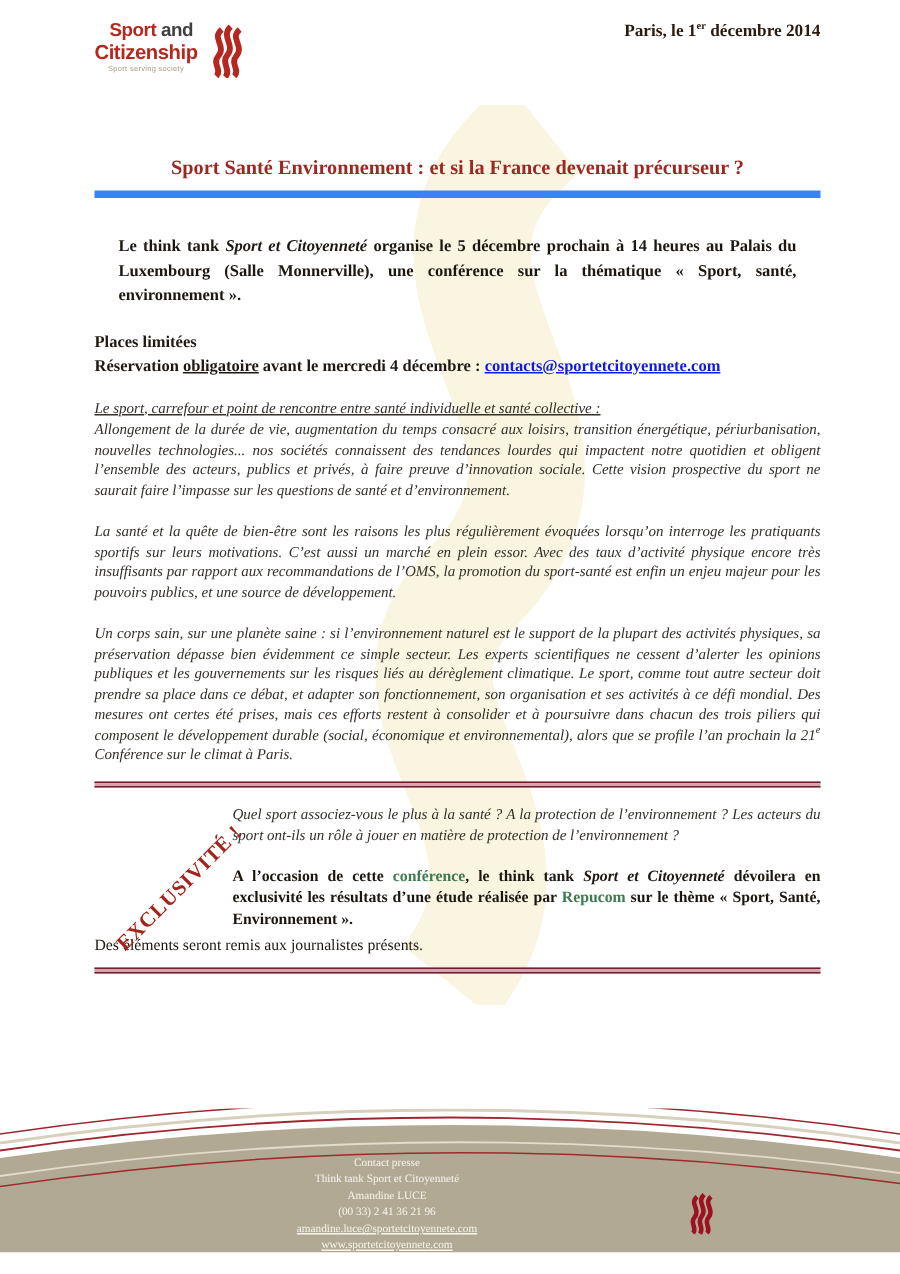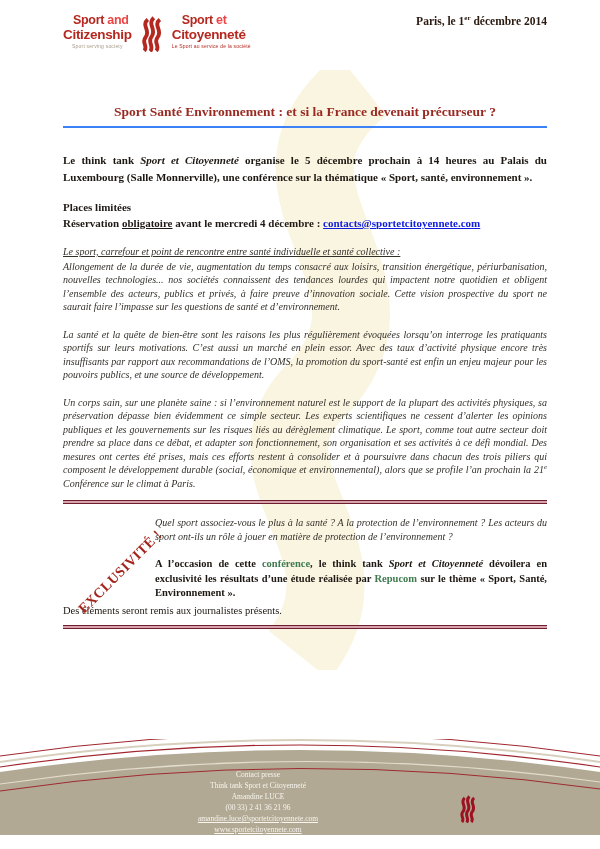--- a/index.html
+++ b/index.html
@@ -15,35 +15,35 @@
   .layer{position:relative;z-index:1;}
   
   .watermark{position:absolute;left:170px;top:70px;width:300px;height:600px;z-index:0;}
   
   .header{display:flex;justify-content:space-between;align-items:flex-start;padding:14px 53px 0 63px;}
   .logos{display:flex;align-items:flex-start;gap:7px;font-family:"Liberation Sans", sans-serif;}
   .logoblock{line-height:1;}
   .logo-line1{font-size:12.5px;font-weight:bold;letter-spacing:-0.3px;padding-left:10px;}
   .logo-line2{font-size:13.5px;font-weight:bold;letter-spacing:-0.3px;margin-top:1px;}
   .logo-red{color:#b5281f;}
-  .logo-taupe{color:#ef4444;}
+  .logo-taupe{color:#404040;}
   .logo-tagline{font-size:5px;margin-top:3px;text-align:center;letter-spacing:0.2px;}
   .tag-taupe{color:#a79b89;}
   .tag-red{color:#b5281f;}
   .sss{margin-top:2px;}
   .press{ text-align:right;font-weight:bold;line-height:1.35;}
   .press-type{font-size:11.5px;color:#a51e1e;}
   .press-date{font-size:11.5px;color:#2a1a10;}
   sup{font-size:7px;vertical-align:super;line-height:0;}
   
-  .title-wrap{margin:46px 53px 0 63px;border-bottom:2px solid #3b82f6;padding-bottom:6px;text-align:center;}
+  .title-wrap{margin:46px 53px 0 63px;border-bottom:5px solid #3b82f6;padding-bottom:6px;text-align:center;}
   .title{font-size:13.5px;font-weight:bold;color:#992a22;}
   
   .content{padding:0 53px 0 63px;}
-  .p-bold{margin:24px 0 0;font-weight:bold;font-size:11px;line-height:16.5px;text-align:justify;color:#1d1711;}
+  .p-bold{margin:24px 16px 0;font-weight:bold;font-size:11px;line-height:16.5px;text-align:justify;color:#1d1711;}
   .places{margin:15px 0 0;font-weight:bold;font-size:11px;line-height:14px;}
   .resa{margin:2px 0 0;font-weight:bold;font-size:11px;line-height:14px;}
   .u{text-decoration:underline;}
   a.link{color:#0f1bdd;text-decoration:underline;font-weight:bold;cursor:pointer;}
   .lead-heading{margin:15px 0 0;font-style:italic;font-size:10px;line-height:13.5px;text-decoration:underline;color:#33302a;}
   .p-it{margin:1px 0 0;font-style:italic;font-size:10px;line-height:13.5px;text-align:justify;color:#33302a;}
   .p-it + .p-it{margin-top:14px;}
   .sep{margin-top:10px;height:2px;border-top:1.5px solid #6e1c2e;border-bottom:1.5px solid #6e1c2e;background:#d7a3ad;}
   
   .exclusive{position:relative;margin-top:12px;}
@@ -91,25 +91,20 @@
           <div class="logo-tagline tag-taupe">Sport serving society</div>
         </div>
         <div class="sss">
           <svg width="26" height="36" viewBox="0 0 40 60">
             <g stroke="#b5281f" fill="none" stroke-width="6.5">
               <path d="M13,6 C1,16 19,24 9,36 C2,44 14,51 7,58"></path>
               <path d="M23,3 C11,14 29,23 19,35 C12,43 24,51 17,59"></path>
               <path d="M33,6 C21,16 39,24 29,36 C22,44 34,51 27,58"></path>
             </g>
           </svg>
-        </div>
-        <div class="logoblock">
-          <div class="logo-line1"><span class="logo-red">Sport</span><span class="logo-taupe"> et</span></div>
-          <div class="logo-line2 logo-red">Citoyenneté</div>
-          <div class="logo-tagline tag-red">Le Sport au service de la société</div>
         </div>
       </div>
       <div class="press">
         <div class="press-date"><span>Paris, le 1</span><sup>er</sup><span> décembre 2014</span></div>
       </div>
     </div>
 
     <div class="title-wrap">
       <span class="title">Sport Santé Environnement : et si la France devenait précurseur ?</span>
     </div>

